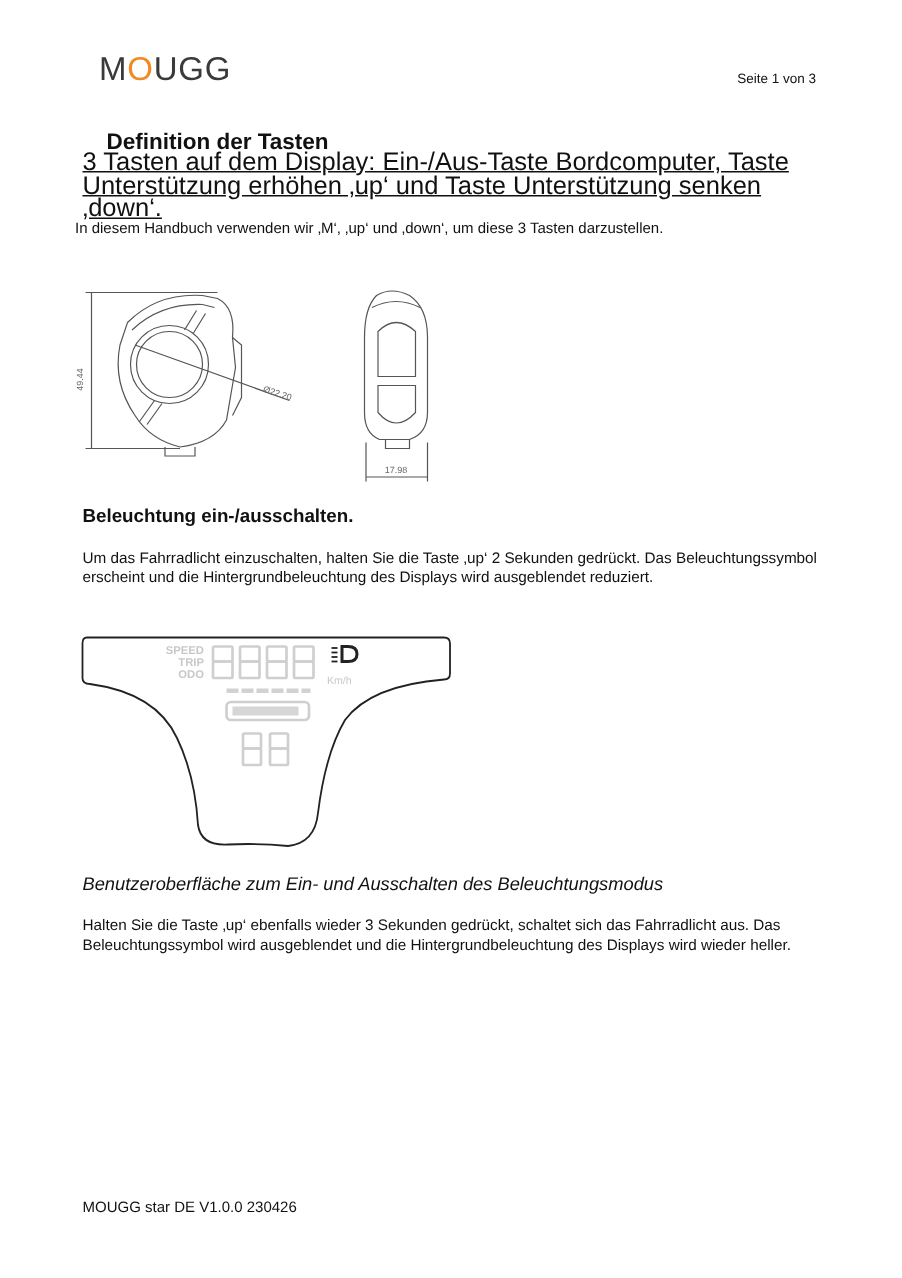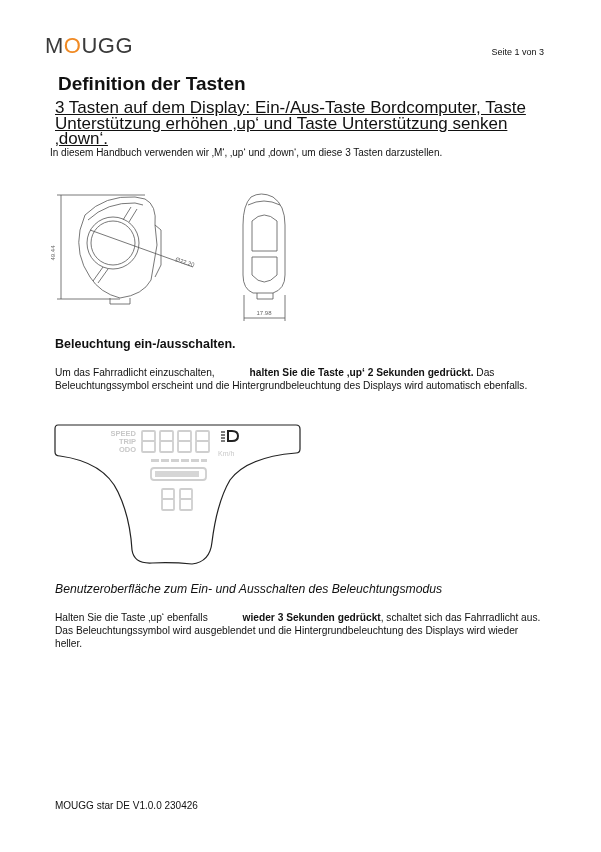--- a/index.html
+++ b/index.html
@@ -1,32 +1,32 @@
 <!DOCTYPE html>
 <html><head>
 <meta charset="utf-8">
 <style>
   html, body { margin: 0; padding: 0; background: #ffffff; }
   body { width: 601px; height: 852px; position: relative; overflow: hidden;
          font-family: "Liberation Sans", sans-serif; color: #111; }
   .abs { position: absolute; }
-  .logo { left: 45px; top: 33px; font-family: "Liberation Sans", sans-serif;
+  .logo { left: 66px; top: 33px; font-family: "Liberation Sans", sans-serif;
           font-size: 22px; letter-spacing: 0.5px; color: #3a3a3a; font-weight: 400; }
   .logo .o { color: #f08a24; }
   .pageno { right: 57px; top: 47px; font-size: 9px; color: #111; }
-  h1 { margin: 3px; font-size: 19px; font-weight: bold; }
+  h1 { margin: 16px; font-size: 15px; font-weight: bold; }
   .h1 { left: 55px; top: 70px; }
   .p1 { left: 55px; top: 100px; width: 490px; font-size: 17px; line-height: 15.5px; text-decoration: underline; }
   .p2 { left: 50px; top: 146px; width: 490px; font-size: 10px; line-height: 13px; }
   .h2 { left: 55px; top: 337px; font-size: 12.5px; font-weight: bold; }
   .p3 { left: 55px; top: 366px; width: 490px; font-size: 10.2px; line-height: 13.2px; }
   .h3 { left: 55px; top: 582px; font-size: 12.2px; font-style: italic; }
   .p4 { left: 55px; top: 611px; width: 490px; font-size: 10.2px; line-height: 13.2px; }
   .footer { left: 55px; top: 800px; font-size: 10px; }
-  b { font-weight: bold; margin-left: 32px; }
+  b { font-weight: normal; }
   svg text { font-family: "Liberation Sans", sans-serif; }
 </style>
 </head>
 <body>
 
 <div class="abs logo">
   <span>M</span><span class="o">O</span><span>UGG</span>
 </div>
 <div class="abs pageno">Seite 1 von 3</div>
 
@@ -62,21 +62,21 @@
     <path d="M207,72 L232,72 L232,90 Q219,104 207,90 Z"></path>
     <path d="M212,108 L212,114 L228,114 L228,108"></path>
     <line x1="199" y1="110" x2="199" y2="136"></line>
     <line x1="240" y1="110" x2="240" y2="136"></line>
     <line x1="199" y1="133" x2="240" y2="133"></line>
   </g>
   <text x="219" y="130" font-size="6" fill="#666" stroke="none" text-anchor="middle">17.98</text>
 </svg>
 
 <div class="abs h2">Beleuchtung ein-/ausschalten.</div>
-<div class="abs p3"><span>Um das Fahrradlicht einzuschalten, </span><b>halten Sie die Taste ‚up‘ 2 Sekunden gedrückt.</b><span> Das Beleuchtungssymbol erscheint und die Hintergrundbeleuchtung des Displays wird automatisch ebenfalls.</span></div>
+<div class="abs p3"><span>Um das Fahrradlicht einzuschalten, </span><b>halten Sie die Taste ‚up‘ 2 Sekunden gedrückt.</b><span> Das Beleuchtungssymbol erscheint und die Hintergrundbeleuchtung des Displays wird ausgeblendet reduziert.</span></div>
 
 <svg class="abs" style="left:52px; top:422px;" width="250" height="148" viewBox="0 0 250 148">
   <path d="M6,3 L244,3 Q248,3 248,7 L248,27 Q248,31 244,31 Q195,35 178,58 Q165,80 160,120 Q158,140 140,142 Q120,140 100,141 Q82,142 80,128 Q78,95 66,70 Q52,40 8,34 Q3,34 3,30 L3,7 Q3,3 6,3 Z" fill="none" stroke="#222" stroke-width="1.2"></path>
   <g fill="#c8c8c8" stroke="none" font-weight="bold" font-size="7.5">
     <text x="84" y="14" text-anchor="end">SPEED</text>
     <text x="84" y="22" text-anchor="end">TRIP</text>
     <text x="84" y="30" text-anchor="end">ODO</text>
     <text x="166" y="34" font-size="7" font-weight="normal">Km/h</text>
   </g>
   <g fill="none" stroke="#cfcfcf" stroke-width="1.8">

